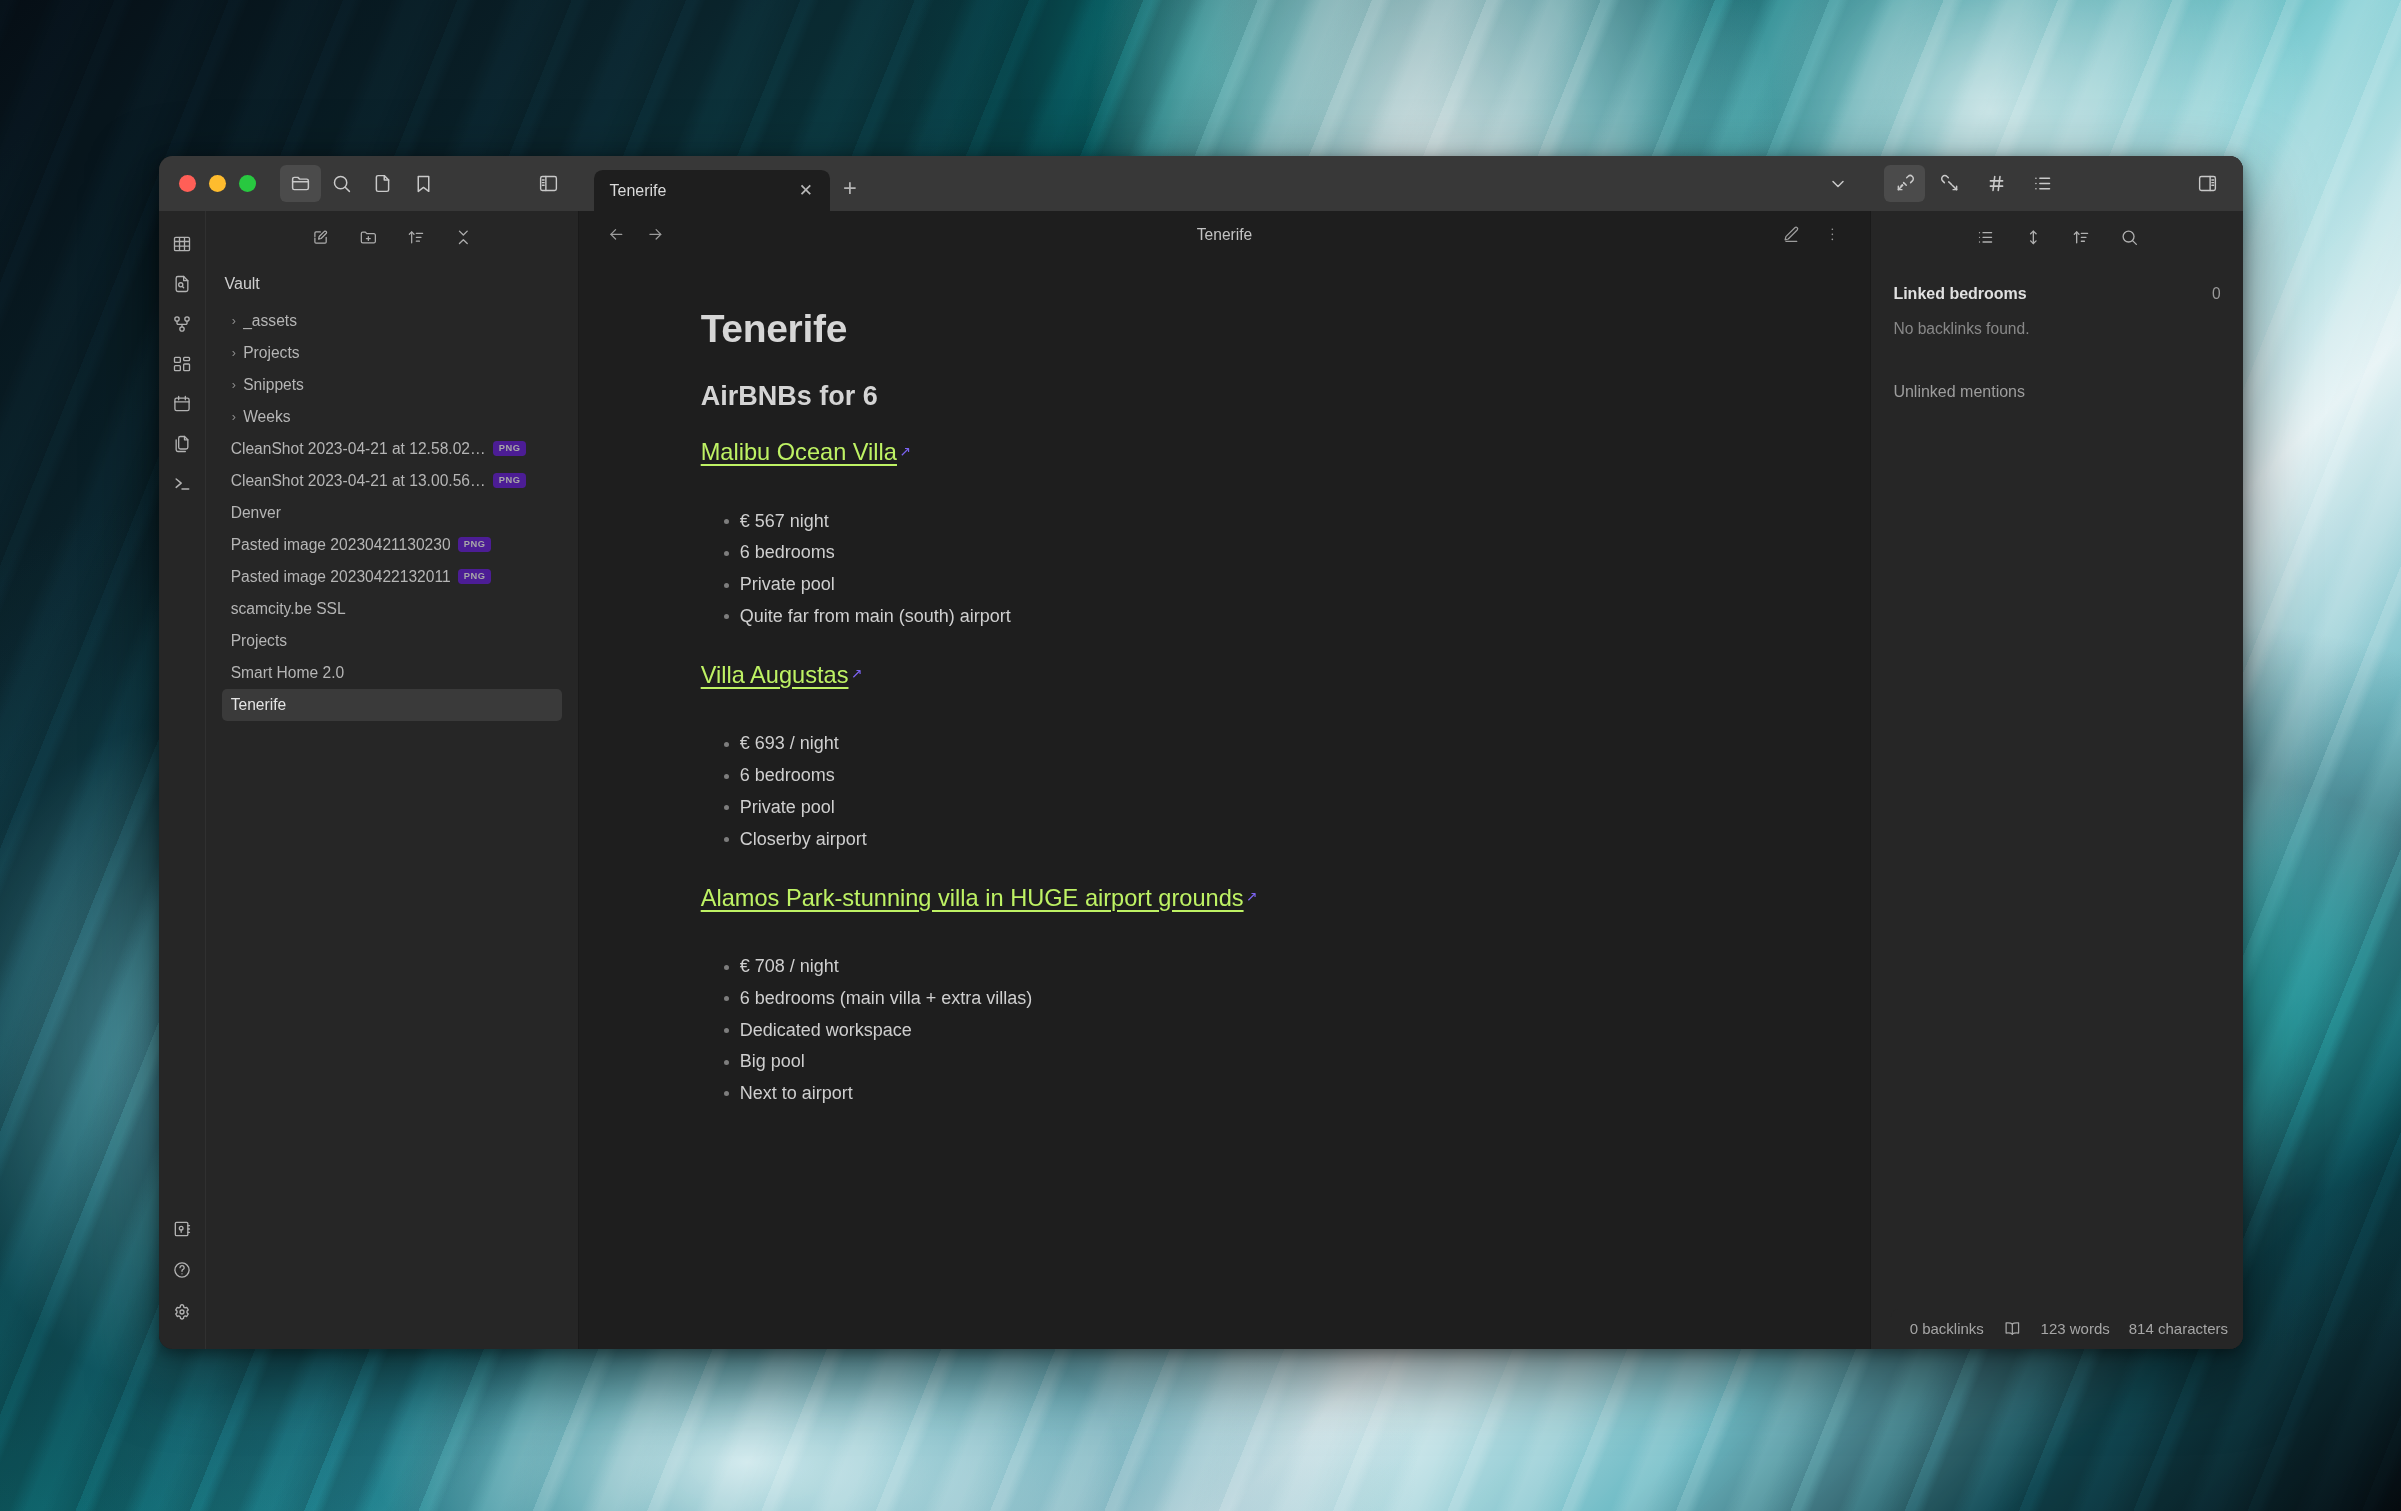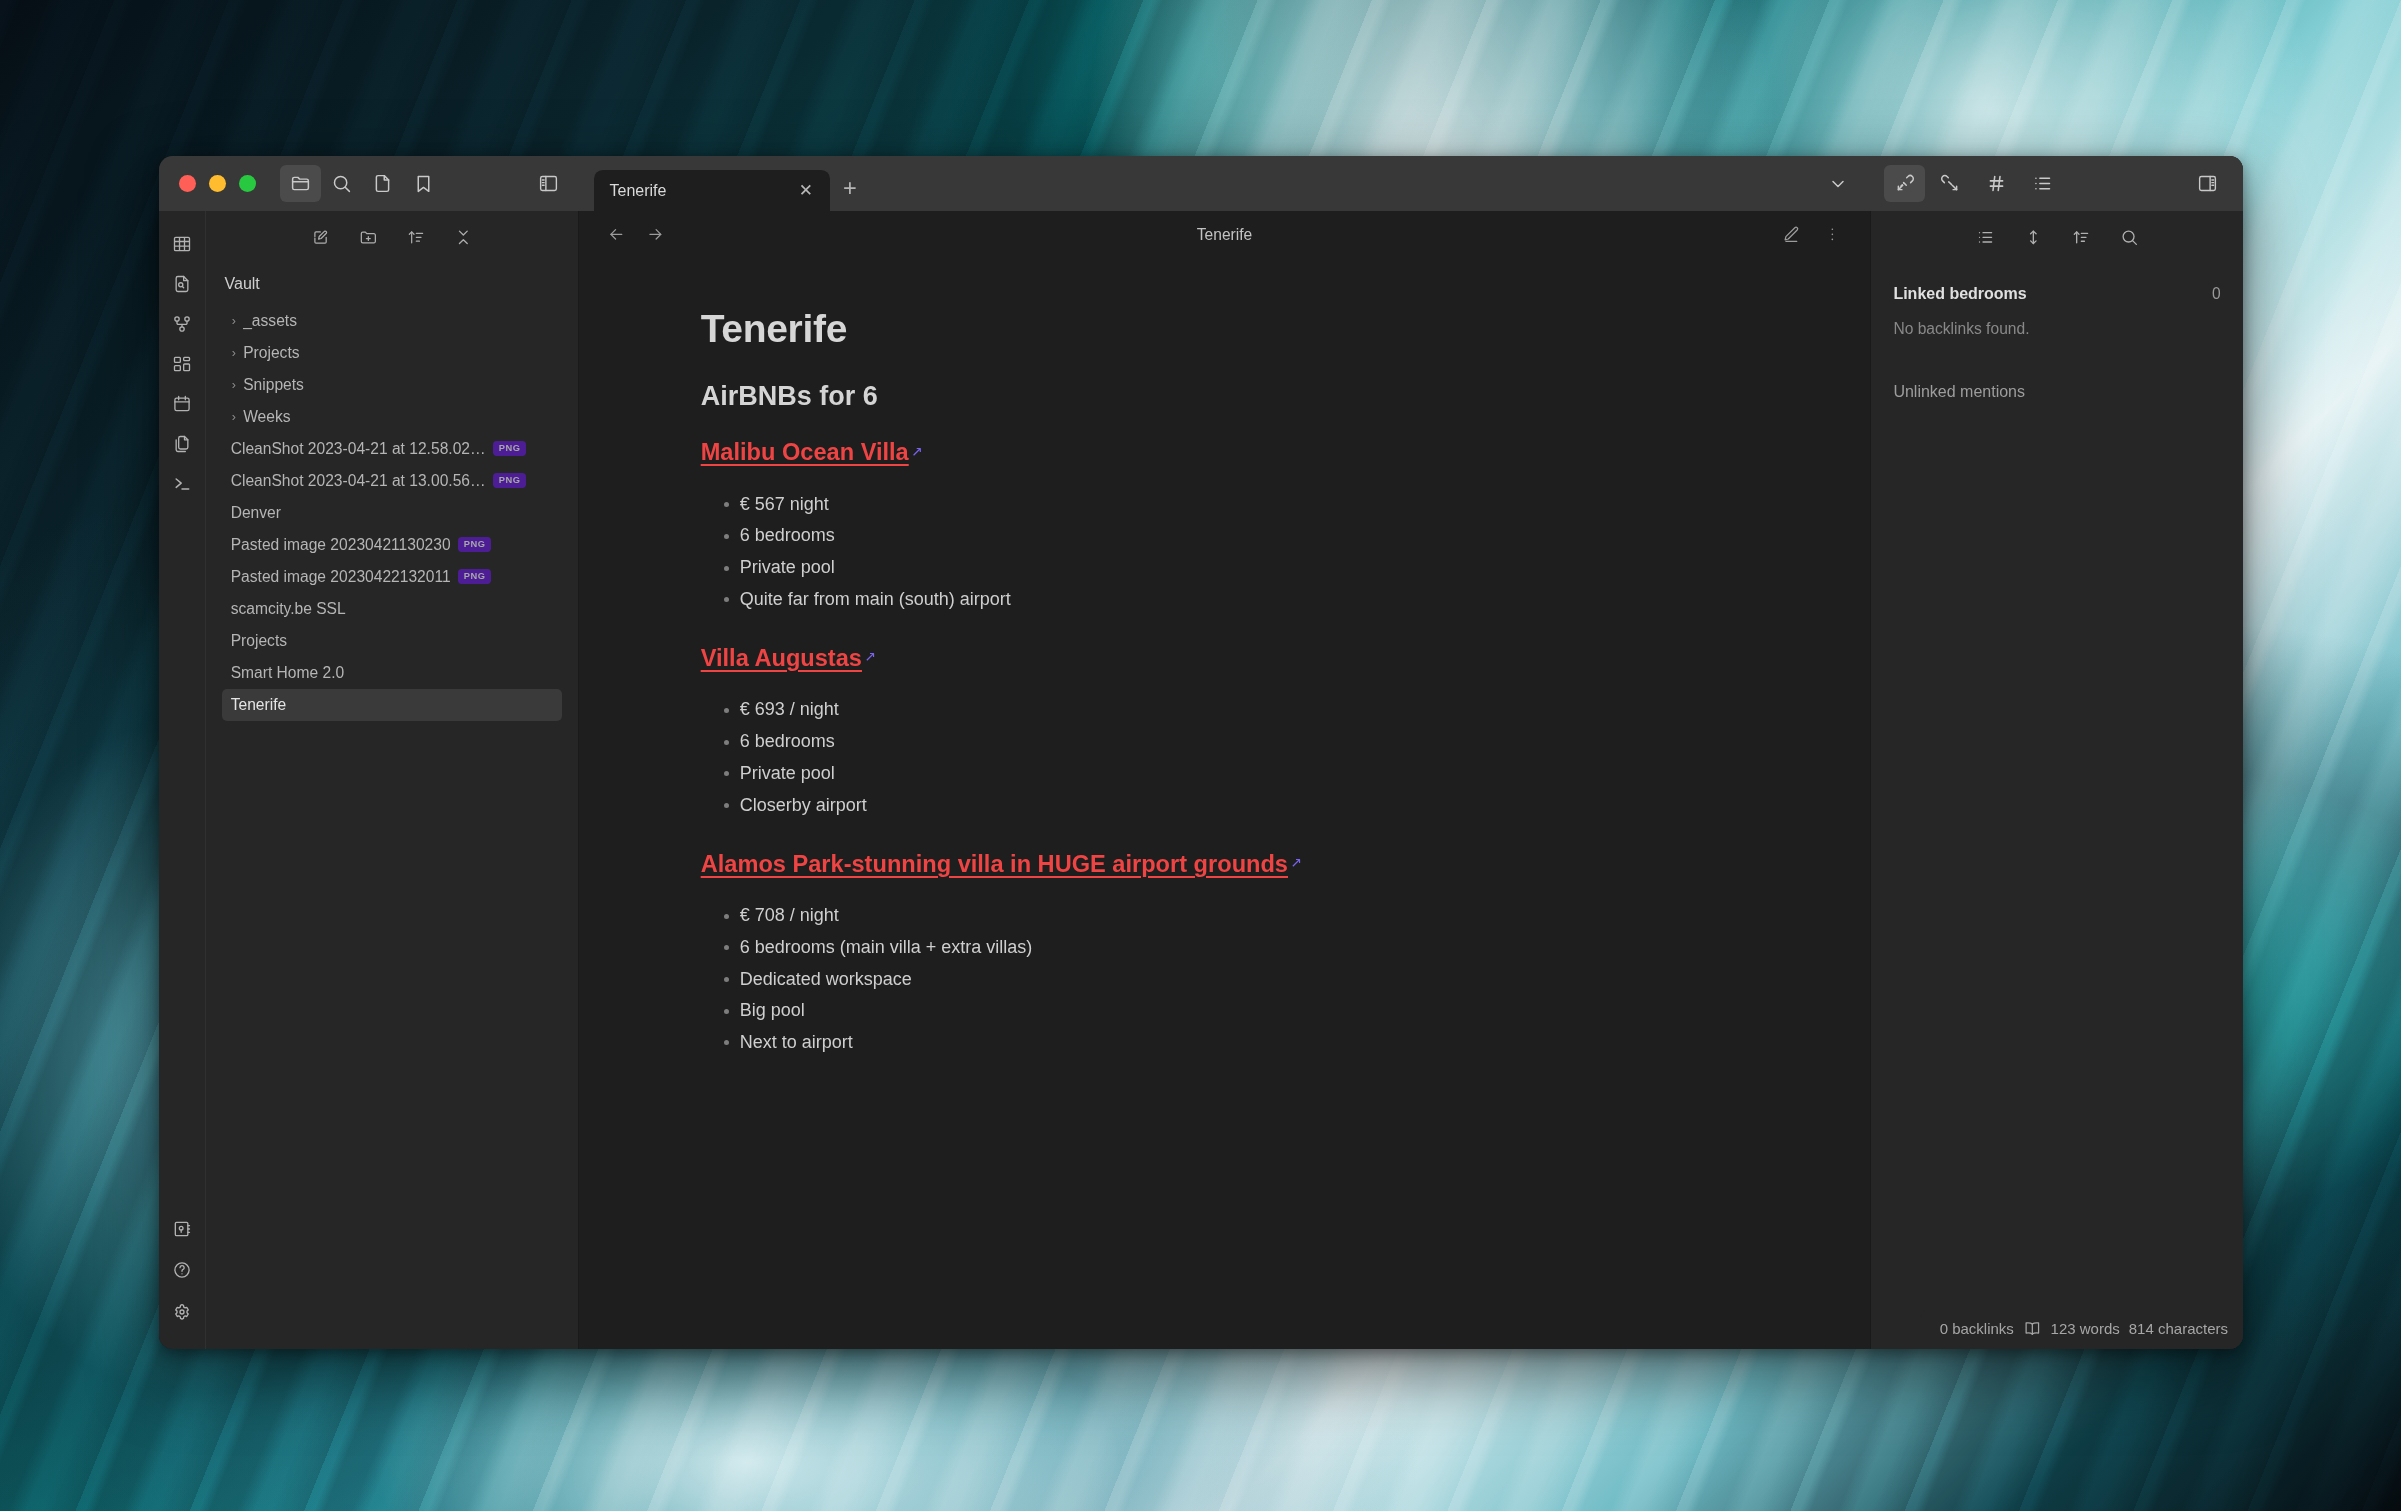--- a/index.html
+++ b/index.html
@@ -162,23 +162,23 @@
   .editor-header-right { margin-left:auto; display:flex; gap: 16px; align-items:center; z-index:1; }
 
   .note {
     flex: 1; overflow: hidden;
     padding: 49px 0 0 0;
   }
   .note-inner { width: 1070px; margin: 0 auto; padding-left: 11.2px; }
   .h1 { font-size: 39px; color: #d6d6d6; font-weight: 700; letter-spacing:-0.3px; margin-bottom: 30px; }
   .h2 { font-size: 27px; color: #d4d4d4; font-weight: 700; margin-bottom: 27px; }
   .h3 {
-    font-size: 23.6px; font-weight: 700; color: #ef4444;
+    font-size: 23.6px; font-weight: 400; color: #bef264;
     text-decoration: underline; text-underline-offset: 4.4px; text-decoration-thickness: 1.9px;
-    margin-bottom: 25px; display: inline-block;
+    margin-bottom: 42px; display: inline-block;
   }
   .h3-wrap { margin-bottom: 3.7px; }
   .ext-ico { font-size: 13.7px; color:#7b63f0; margin-left: 2.5px; vertical-align: super; }
   ul.bullets { list-style: none; margin: 0 0 37px 0; padding: 0; }
   ul.bullets li {
     position: relative; padding-left: 39px;
     font-size: 18px; color: #cfcfcf; line-height: 1;
     margin-bottom: 13.7px;
   }
   ul.bullets li:before {
@@ -197,21 +197,21 @@
   .rp-btn { width: 27px; height: 27px; display:flex; align-items:center; justify-content:center; color:#b0b0b0; }
   .rp-content { padding: 27px 22.4px 0 22.4px; }
   .rp-sec-title { display:flex; align-items:center; font-size: 16px; color:#e0e0e0; font-weight:700; margin-bottom: 17.4px; }
   .rp-count { margin-left:auto; color:#9a9a9a; font-weight:400; font-size: 15.6px; }
   .rp-empty { font-size: 15.6px; color: #888888; margin-bottom: 45px; }
   .rp-sec-title.muted { color: #9d9d9d; font-weight: 400; }
 
   
   .statusbar {
     position: absolute; right: 0; bottom: 0;
-    display: flex; align-items: center; gap: 9px;
+    display: flex; align-items: center; gap: 19px;
     padding: 10px 15px 11.2px 18.7px;
     color: #a6a6a6; font-size: 15px;
     background: #262626;
     border-top-left-radius: 7.5px;
   }
   .sb-item { white-space: nowrap; }
   svg { display:block; }
 </style>
 </head>
 <body>

